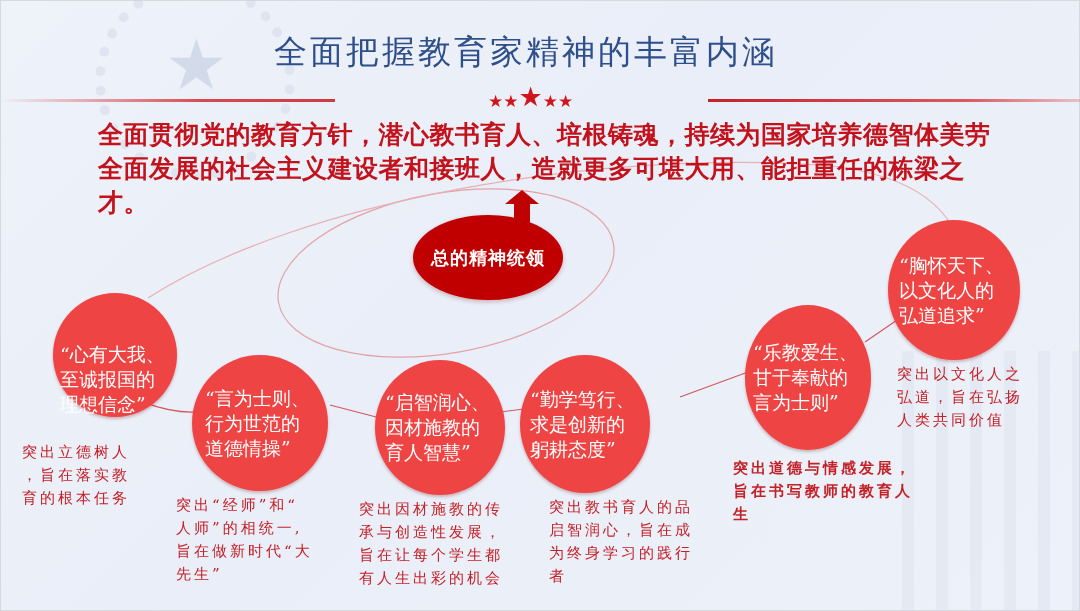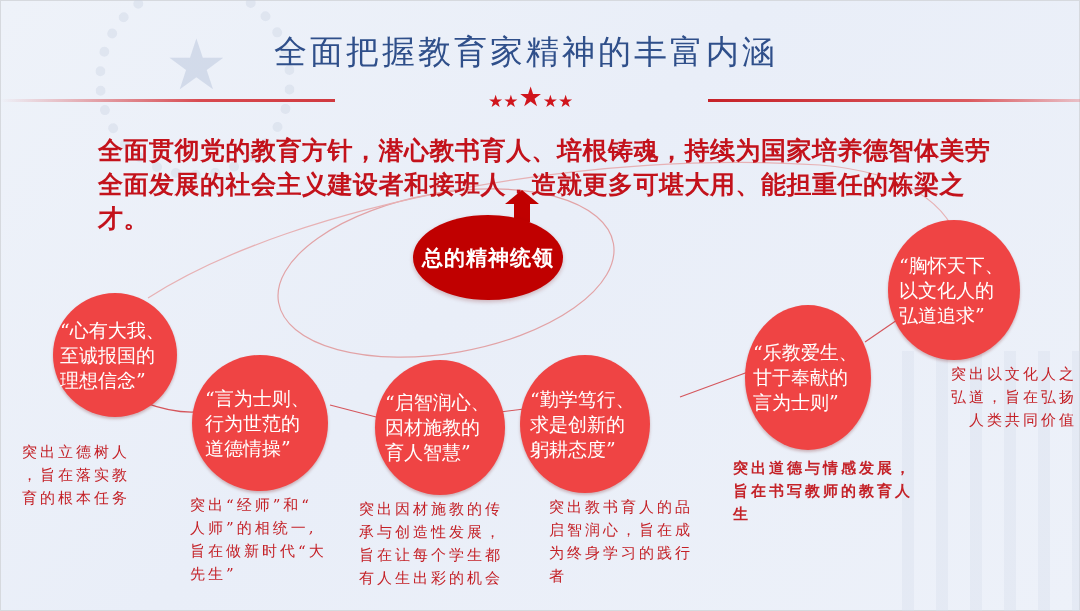--- a/index.html
+++ b/index.html
@@ -34,29 +34,29 @@
   .title-rule-right.a { left: 708px; width: 372px;
     background: linear-gradient(90deg, #c62128 0%, #db5a5f 70%, rgba(230,120,125,0.4) 100%); }
   .stars { position: absolute; left: 488px; top: 84px; height: 26px; display: flex; align-items: flex-end; gap: 0px; color: #d0151c; }
   .stars span { line-height: 1; }
   .star-sm { font-size: 17px; }
   .star-lg { font-size: 27px; }
 
   .main-text {
     position: absolute; left: 98px; top: 118px; width: 910px;
     font-size: 25px; line-height: 34px; color: #c3121b; font-weight: bold;
-    font-family: "DejaVu Sans", "Liberation Sans", sans-serif; letter-spacing: 0.5px; margin-top: 16px;
+    font-family: "DejaVu Sans", "Liberation Sans", sans-serif; letter-spacing: 0.5px;
   }
   .up-arrow { position: absolute; left: 505px; top: 190px; width: 34px; height: 32px; }
 
   .leader {
     position: absolute; left: 413px; top: 215px; width: 150px; height: 85px; border-radius: 50%;
     background: #c00000; box-shadow: 0 2px 4px rgba(120,0,0,0.25);
     display: flex; align-items: center; justify-content: center;
-    color: #ffffff; font-weight: bold; font-size: 21px;
+    color: #ffffff; font-weight: bold; font-size: 18px;
     font-family: "DejaVu Sans", "Liberation Sans", sans-serif; letter-spacing: 1px;
   }
 
   .node {
     position: absolute; border-radius: 50%; background: #ef4444;
     box-shadow: 0 2px 3px rgba(110,0,0,0.25);
     display: flex; align-items: center; justify-content: center;
   }
   .node-text {
     color: #ffffff; font-size: 19px; line-height: 25px; text-align: left;
@@ -103,35 +103,35 @@
 <div class="main-text">全面贯彻党的教育方针，潜心教书育人、培根铸魂，持续为国家培养德智体美劳全面发展的社会主义建设者和接班人，造就更多可堪大用、能担重任的栋梁之才。</div>
 
 <svg class="up-arrow" viewBox="0 0 34 32">
   <polygon points="17,0 34,14 25,14 25,32 9,32 9,14 0,14" fill="#c00000"></polygon>
 </svg>
 
 <div class="leader">
   <span>总的精神统领</span>
 </div>
 
-<div class="node" style="left:53px; top:293px; width:124px; height:124px;">
+<div class="node" style="left:53px; top:293px; width:124px; height:124px;align-items:flex-end;">
   <div class="node-text">“心有大我、
 至诚报国的
 理想信念”</div>
 </div>
 <div class="desc" style="left:22px; top:441px; width:140px;">突出立德树人
 ，旨在落实教
 育的根本任务</div>
 
 <div class="node" style="left:192px; top:355px; width:136px; height:136px;">
   <div class="node-text">“言为士则、
 行为世范的
 道德情操”</div>
 </div>
-<div class="desc" style="left:190px; top:494px; width:180px;">突出“经师”和“
+<div class="desc" style="left:176px; top:494px; width:180px;">突出“经师”和“
 人师”的相统一,
 旨在做新时代“大
 先生”</div>
 
 <div class="node" style="left:375px; top:360px; width:130px; height:135px;">
   <div class="node-text">“启智润心、
 因材施教的
 育人智慧”</div>
 </div>
 <div class="desc" style="left:359px; top:498px; width:185px;">突出因材施教的传
@@ -156,15 +156,15 @@
 </div>
 <div class="desc" style="left:733px; top:457px; width:220px;font-weight:bold;">突出道德与情感发展，
 旨在书写教师的教育人
 生</div>
 
 <div class="node" style="left:888px; top:220px; width:132px; height:140px;">
   <div class="node-text">“胸怀天下、
 以文化人的
 弘道追求”</div>
 </div>
-<div class="desc" style="left:897px; top:363px; width:180px;text-align:right;">突出以文化人之
+<div class="desc" style="left:897px; top:363px; width:180px;">突出以文化人之
 弘道，旨在弘扬
 人类共同价值</div>
 
 </body></html>

